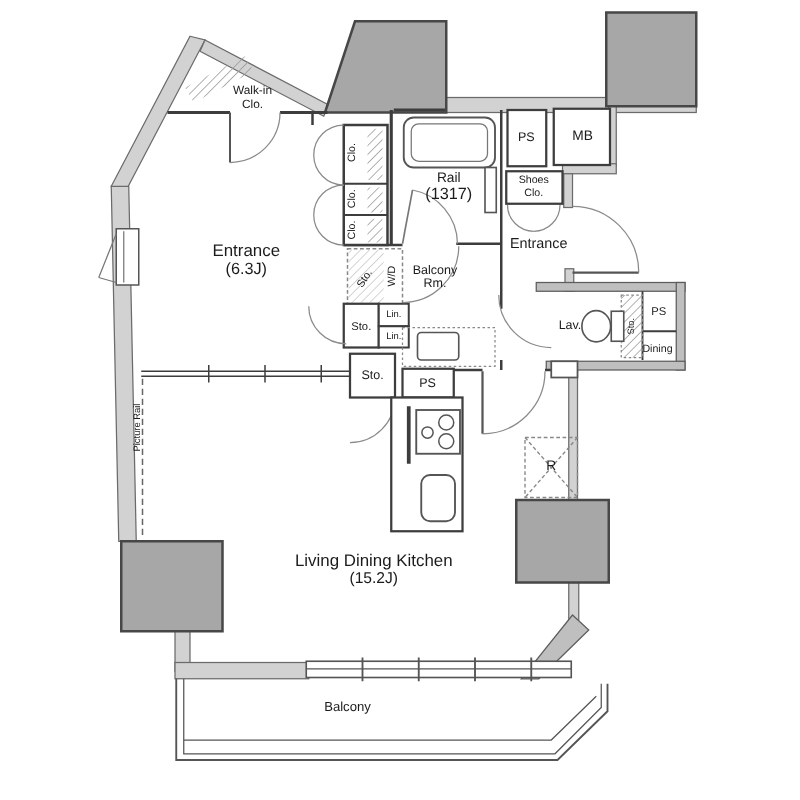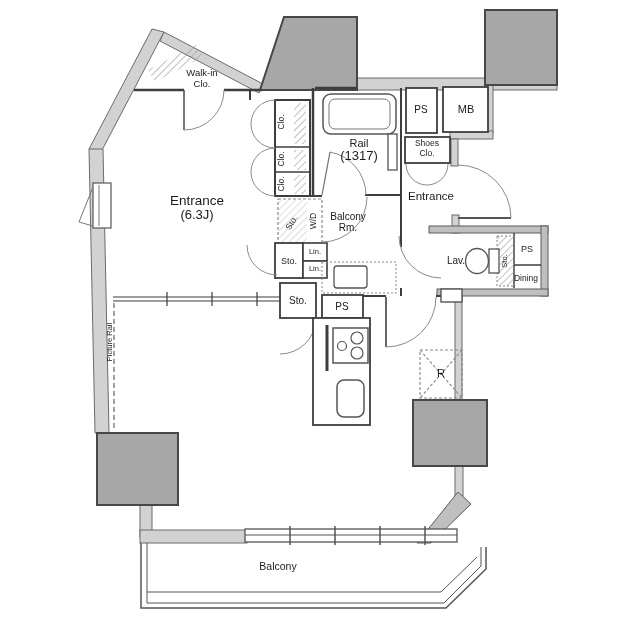--- a/index.html
+++ b/index.html
@@ -226,16 +226,20 @@
 
 <div class="lbl" style="left:456px;top:261px;font-size:10px">Lav.</div>
 <div class="lbl v" style="left:505px;top:261px;font-size:7.5px">Sto.</div>
 <div class="lbl" style="left:527px;top:249px;font-size:9px">PS</div>
 <div class="lbl" style="left:526px;top:279px;font-size:8.5px">Dining</div>
 
 <div class="lbl" style="left:441px;top:373px;font-size:11px">R</div>
 
 <div class="lbl v" style="left:110px;top:342px;font-size:7.5px">Picture Rail</div>
 
+<div class="lbl" style="left:299px;top:455px;font-size:13.5px">
+  <span class="ln">Living Dining Kitchen</span>
+  <span class="ln" style="font-size:12.5px">(15.2J)</span>
+</div>
 
 <div class="lbl" style="left:278px;top:567px;font-size:10.5px">Balcony</div>
 
 </div>
 
 </body></html>

